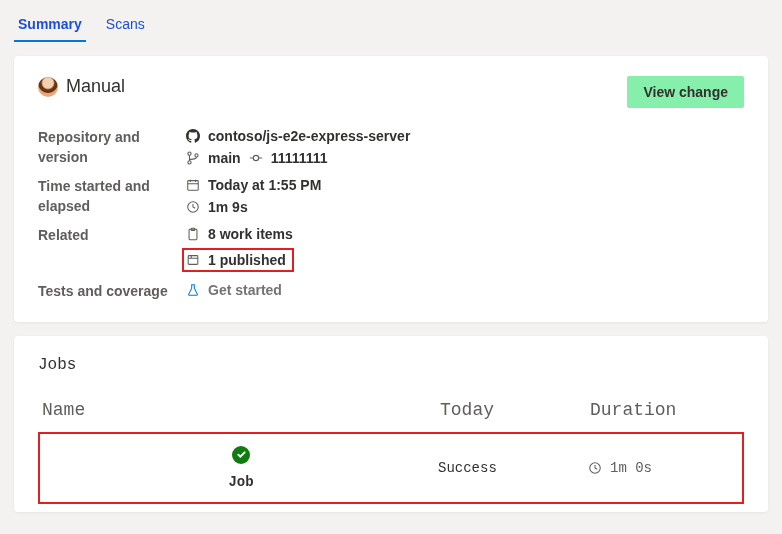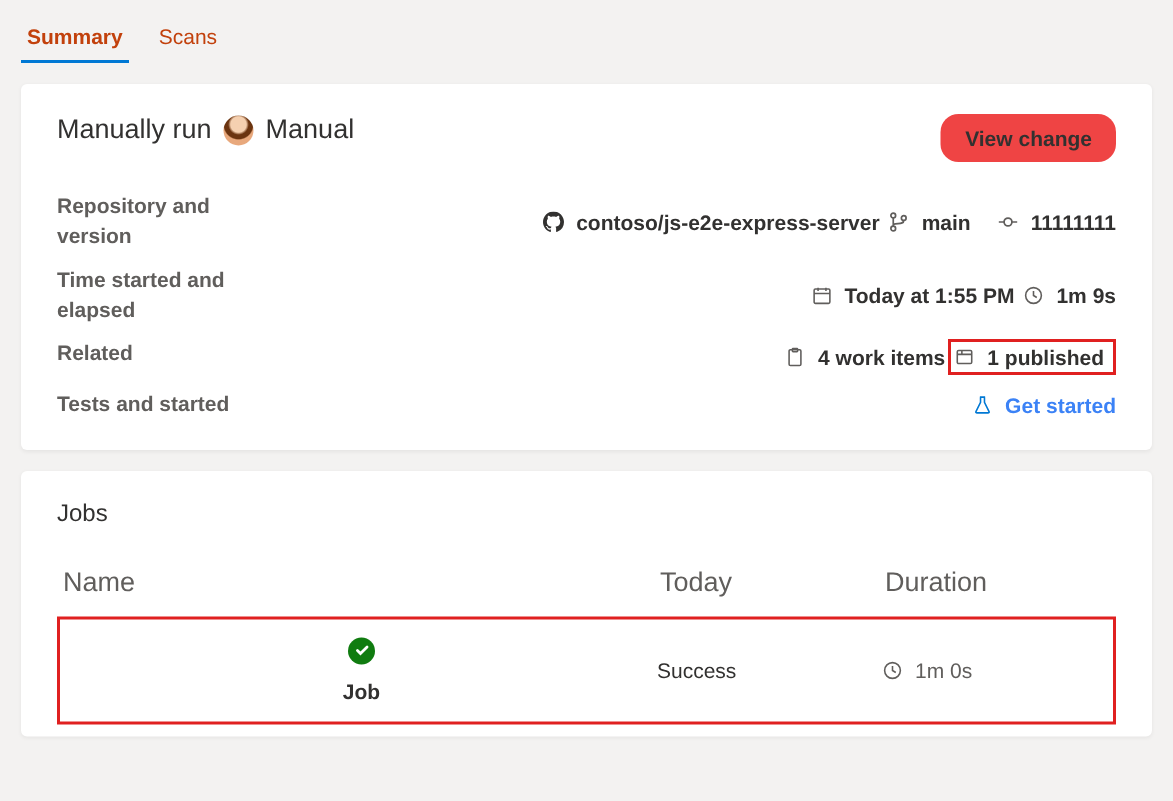--- a/index.html
+++ b/index.html
@@ -13,21 +13,21 @@
       overflow: hidden;
     }
     .tabs {
       display: flex;
       padding: 8px 14px 0;
       gap: 16px;
     }
     .tab {
       padding: 8px 4px;
       cursor: pointer;
-      color: #c2410c;
+      color: #1d4ed8;
       border-bottom: 2px solid transparent;
       font-size: 14px;
     }
     .tab.active {
       font-weight: 600;
       border-bottom-color: #0078d4;
     }
     .card {
       background: #fff;
       border-radius: 4px;
@@ -50,82 +50,82 @@
       gap: 8px;
     }
     .avatar {
       width: 20px;
       height: 20px;
       border-radius: 50%;
       background: radial-gradient(circle at 50% 30%, #f5d0b0 30%, #6b3410 40%, #6b3410 55%, #e8a87c 60%);
       display: inline-block;
     }
     .btn {
-      background: #ef4444;
+      background: #86efac;
       border: none;
       padding: 8px 16px;
       font-size: 14px;
       font-weight: 600;
       cursor: pointer;
       color: #323130;
-      border-radius: 12px;
+      border-radius: 2px;
     }
     .info-grid {
       display: grid;
       grid-template-columns: 140px 1fr;
       row-gap: 10px;
       column-gap: 8px;
       font-weight: bold;
     }
     .info-label {
       color: #605e5c;
       font-size: 14px;
       line-height: 1.4;
     }
     .info-value {
       display: flex;
-      flex-direction: row;
+      flex-direction: column;
       gap: 6px;
-      justify-content: flex-end;
     }
     .inline-row {
       display: flex;
       align-items: center;
       gap: 8px;
       color: #323130;
     }
     .sub-group {
       display: flex;
-      gap: 18px;
+      gap: 8px;
     }
     .icon {
       width: 14px;
       height: 14px;
       flex-shrink: 0;
       display: inline-flex;
       align-items: center;
       justify-content: center;
     }
     .icon svg { width: 14px; height: 14px; }
-    .link { color: #3b82f6; cursor: pointer; }
+    .link { color: #737373; cursor: pointer; }
     .highlight {
       border: 2px solid #e02020;
       padding: 2px 6px 2px 2px;
       margin-left: -4px;
       display: inline-flex;
       align-items: center;
       gap: 8px;
       width: fit-content;
     }
     .jobs-card {
       background: #fff;
       border-radius: 4px;
       margin: 14px;
       padding: 20px 24px 8px;
       box-shadow: 0 1px 3px rgba(0,0,0,0.06);
+      font-family: Liberation Mono, monospace;
     }
     .jobs-title {
       font-size: 16px;
       font-weight: 400;
       margin-bottom: 18px;
     }
     .jobs-header {
       display: grid;
       grid-template-columns: 1fr 150px 150px;
       color: #605e5c;
@@ -169,21 +169,20 @@
 <body>
 
 <div class="tabs">
   <div class="tab active">Summary</div>
   <div class="tab">Scans</div>
 </div>
 
 <div class="card">
   <div class="header-row">
     <div class="title">
-      <span>Manually run</span>
       <span class="avatar"></span>
       <span>Manual</span>
     </div>
     <button class="btn">View change</button>
   </div>
 
   <div class="info-grid">
     <div class="info-label">Repository and version</div>
     <div class="info-value">
       <div class="inline-row">
@@ -242,36 +241,36 @@
 
     <div class="info-label">Related</div>
     <div class="info-value">
       <div class="inline-row">
         <span class="icon gray-icon">
           <svg viewBox="0 0 16 16" fill="none" stroke="#605e5c" stroke-width="1.2">
               <rect x="3.5" y="2.5" width="9" height="12" rx="1"></rect>
               <rect x="6" y="1.5" width="4" height="2.5" rx="0.5"></rect>
             </svg>
         </span>
-        <span>4 work items</span>
+        <span>8 work items</span>
       </div>
       <div class="highlight">
         <div class="inline-row">
           <span class="icon gray-icon">
             <svg viewBox="0 0 16 16" fill="none" stroke="#605e5c" stroke-width="1.2">
                 <rect x="2.5" y="3" width="11" height="10" rx="1"></rect>
                 <path d="M2.5 6h11M6 3v3"></path>
               </svg>
           </span>
           <span>1 published</span>
         </div>
       </div>
     </div>
 
-    <div class="info-label">Tests and started</div>
+    <div class="info-label">Tests and coverage</div>
     <div class="info-value">
       <div class="inline-row link">
         <span class="icon">
           <svg viewBox="0 0 16 16" fill="none" stroke="#0078d4" stroke-width="1.2">
               <path d="M6 2h4M6.5 2v4L3 13c-.3.6.1 1 .8 1h8.4c.7 0 1.1-.4.8-1L9.5 6V2"></path>
             </svg>
         </span>
         <span>Get started</span>
       </div>
     </div>

